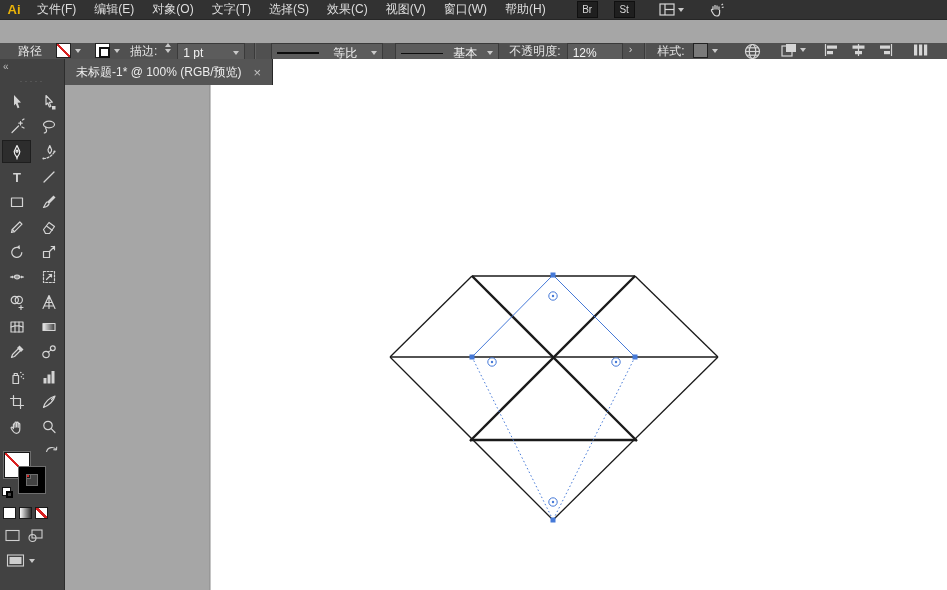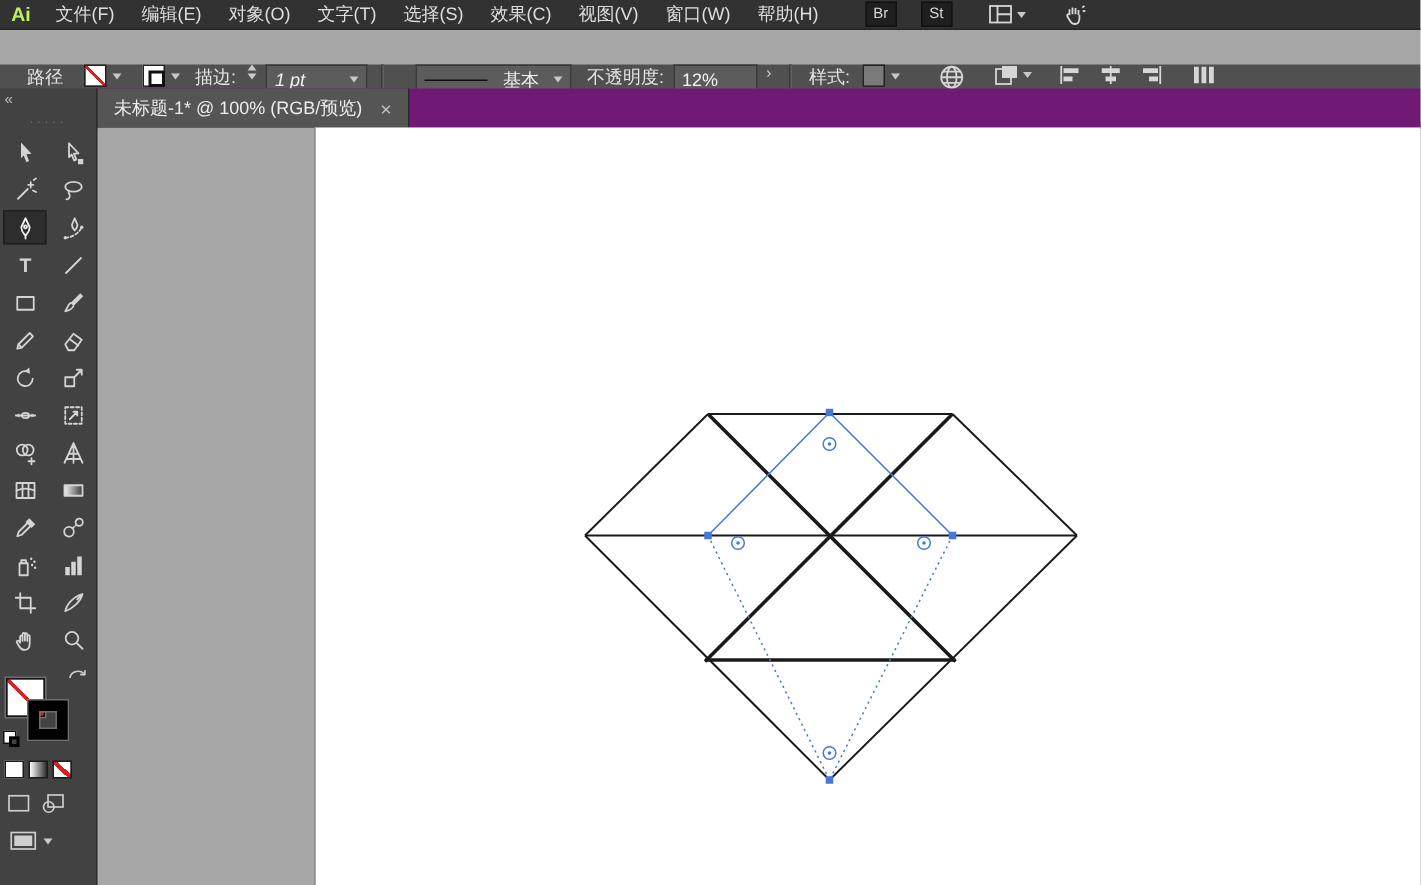--- a/index.html
+++ b/index.html
@@ -1,21 +1,21 @@
 <!DOCTYPE html>
 <html><head>
 <meta charset="utf-8">
 <style>
   html,body{margin:0;padding:0;}
   body{width:947px;height:590px;overflow:hidden;font-family:"Liberation Sans",sans-serif;background:#a6a6a6;}
   #app{position:relative;width:947px;height:590px;}
 
   
   .menubar{position:absolute;left:0;top:0;width:947px;height:19px;background:#323232;display:flex;align-items:center;color:#dedede;font-size:12px;border-bottom:1px solid #262626;}
-  .ai-logo{width:28px;text-align:center;color:#bef264;font-weight:bold;font-size:13px;}
+  .ai-logo{width:28px;text-align:center;color:#eab308;font-weight:bold;font-size:13px;}
   .menu-item{padding:12px 9px;height:19px;line-height:19px;cursor:default;}
   .badge{margin-left:22px;background:#1f1f1f;border:1px solid #101010;color:#d8d8d8;font-size:10px;width:19px;height:15px;display:flex;align-items:center;justify-content:center;}
   .badge + .badge{margin-left:16px;}
   .mb-icon{margin-left:24px;display:flex;align-items:center;gap:3px;}
   .dd{width:0;height:0;border-left:3px solid transparent;border-right:3px solid transparent;border-top:4px solid #c9c9c9;display:inline-block;}
 
   
   .controlbar{position:absolute;left:0;top:20px;width:947px;height:38px;background:#505050;border-bottom:4px solid #000000;display:flex;align-items:flex-start;color:#e4e4e4;font-size:12px;margin-top:23px;}
   .cb-label{margin-left:10px;white-space:nowrap;}
   .ctx{margin-left:18px;}
@@ -33,21 +33,21 @@
   .linepreview.thin{height:1px;}
   .sep{width:1px;height:24px;background:#3a3a3a;border-right:1px solid #616161;margin:0 9px;}
   .flyout{margin-left:3px;color:#cfcfcf;font-size:11px;padding:0 3px;}
   .style-swatch{background:#7a7a7a;}
   .cb-icon{margin-left:16px;display:flex;align-items:center;gap:3px;}
   .align-group{margin-left:18px;display:flex;align-items:center;gap:12px;}
   .cb-svg{stroke:#d6d6d6;fill:none;stroke-width:1.2;}
   .cb-svg .f{fill:#d6d6d6;stroke:none;}
 
   
-  .tabbar{position:absolute;left:65px;top:59px;width:882px;height:26px;background:#701a75;border-bottom:1px solid #2a2a2a;display:flex;text-align:right;}
+  .tabbar{position:absolute;left:65px;top:59px;width:882px;height:26px;background:#ffffff;border-bottom:1px solid #2a2a2a;display:flex;text-align:right;}
   .tab{height:26px;background:#555;border-right:1px solid #272727;display:flex;align-items:center;padding:0 11px;font-size:12px;color:#ececec;gap:12px;}
   .tab-close{color:#c2c2c2;font-size:13px;line-height:1;}
 
   
   .toolbar{position:absolute;left:0;top:59px;width:65px;height:531px;background:#424242;border-right:1px solid #2d2d2d;box-sizing:border-box;}
   .tb-header{height:30px;position:relative;}
   .tb-collapse{position:absolute;left:3px;top:2px;color:#bdbdbd;font-size:10px;}
   .tb-grip{position:absolute;left:0;right:0;top:18px;text-align:center;color:#6e6e6e;font-size:9px;letter-spacing:2px;line-height:8px;}
   .tools{display:grid;grid-template-columns:33px 32px;grid-auto-rows:25px;justify-items:center;align-items:center;}
   .tool{width:29px;height:23px;display:flex;align-items:center;justify-content:center;border:1px solid transparent;box-sizing:border-box;}
@@ -119,27 +119,32 @@
           <span class="inner"></span>
         </span>
       <span class="dd"></span>
     </div>
 
     <span class="cb-label">描边:</span>
     <div class="stepper">
         <span class="up"></span>
         <span class="down"></span>
       </div>
-    <div class="field" style="width:56px;justify-content:space-between;font-style:italic;">
+    <div class="field" style="width:56px;justify-content:space-between;">
       <span>1 pt</span>
       <span class="dd"></span>
     </div>
 
     <div class="sep"></div>
 
+    <div class="field" style="width:100px;justify-content:space-between;">
+      <span class="linepreview"></span>
+      <span>等比</span>
+      <span class="dd"></span>
+    </div>
 
     <div class="field" style="width:92px;margin-left:12px;justify-content:space-between;">
       <span class="linepreview thin"></span>
       <span>基本</span>
       <span class="dd"></span>
     </div>
 
     <span class="cb-label">不透明度:</span>
     <div class="field" style="width:44px;">
       <span>12%</span>

